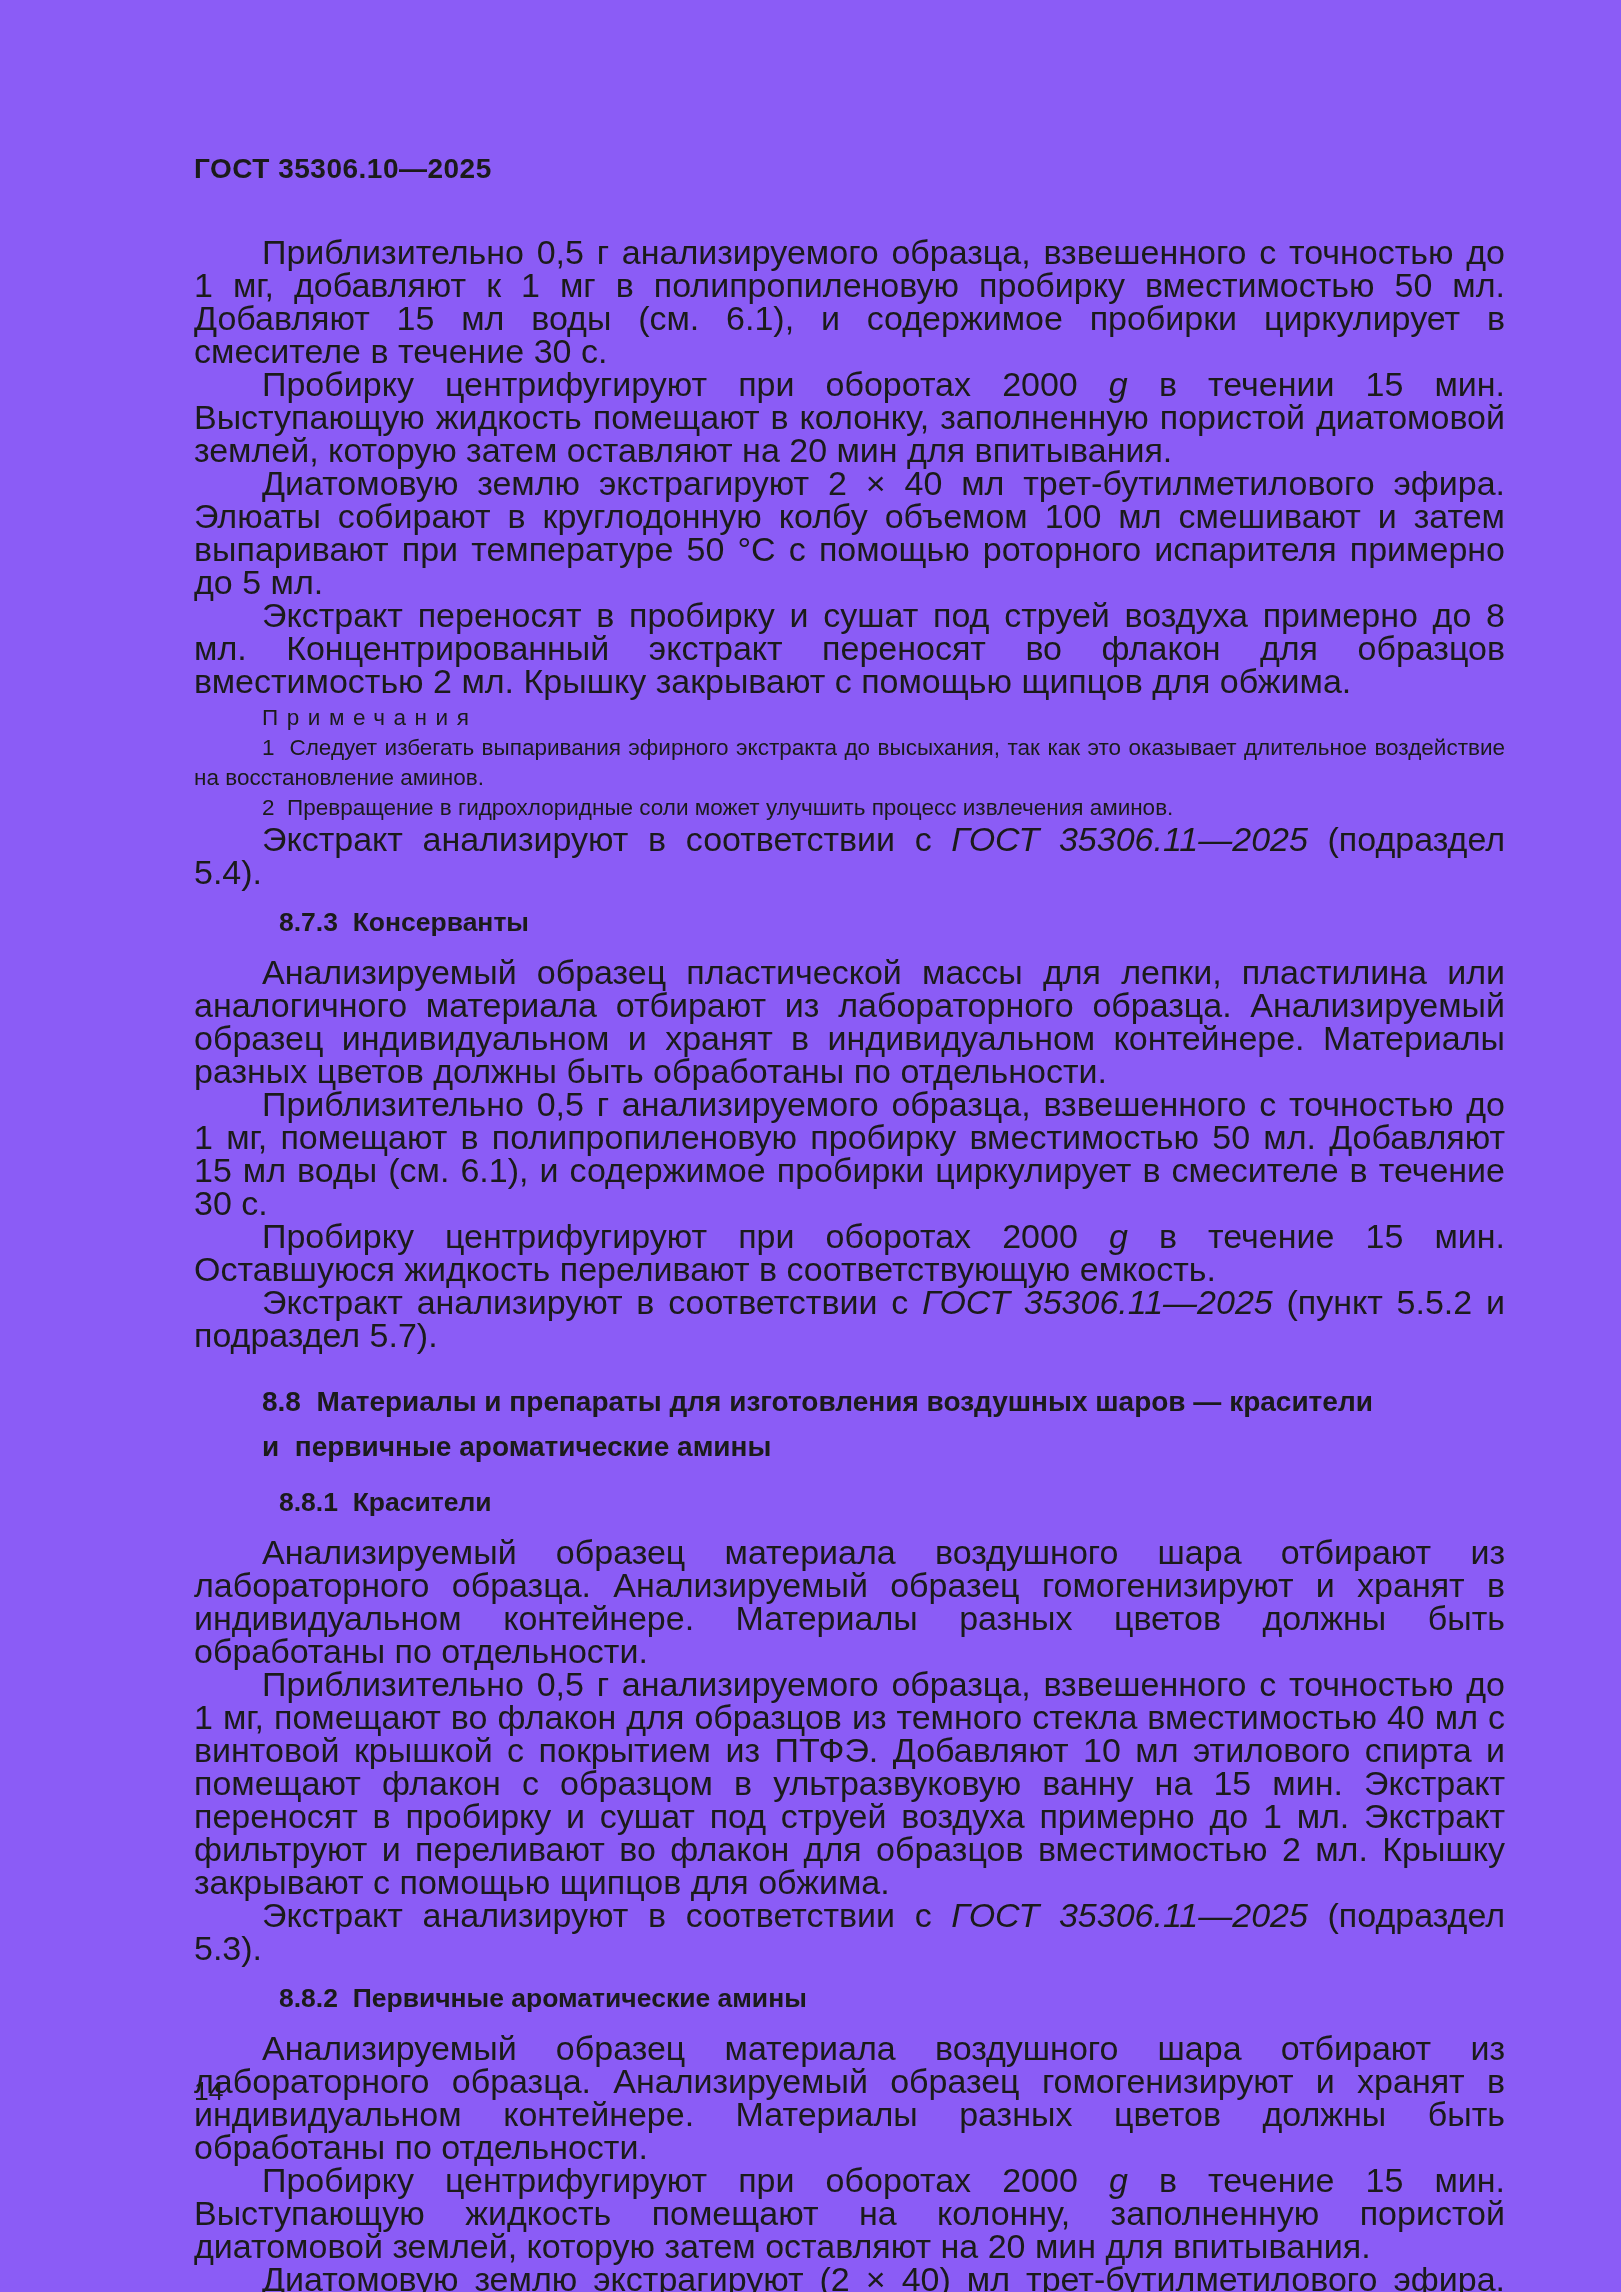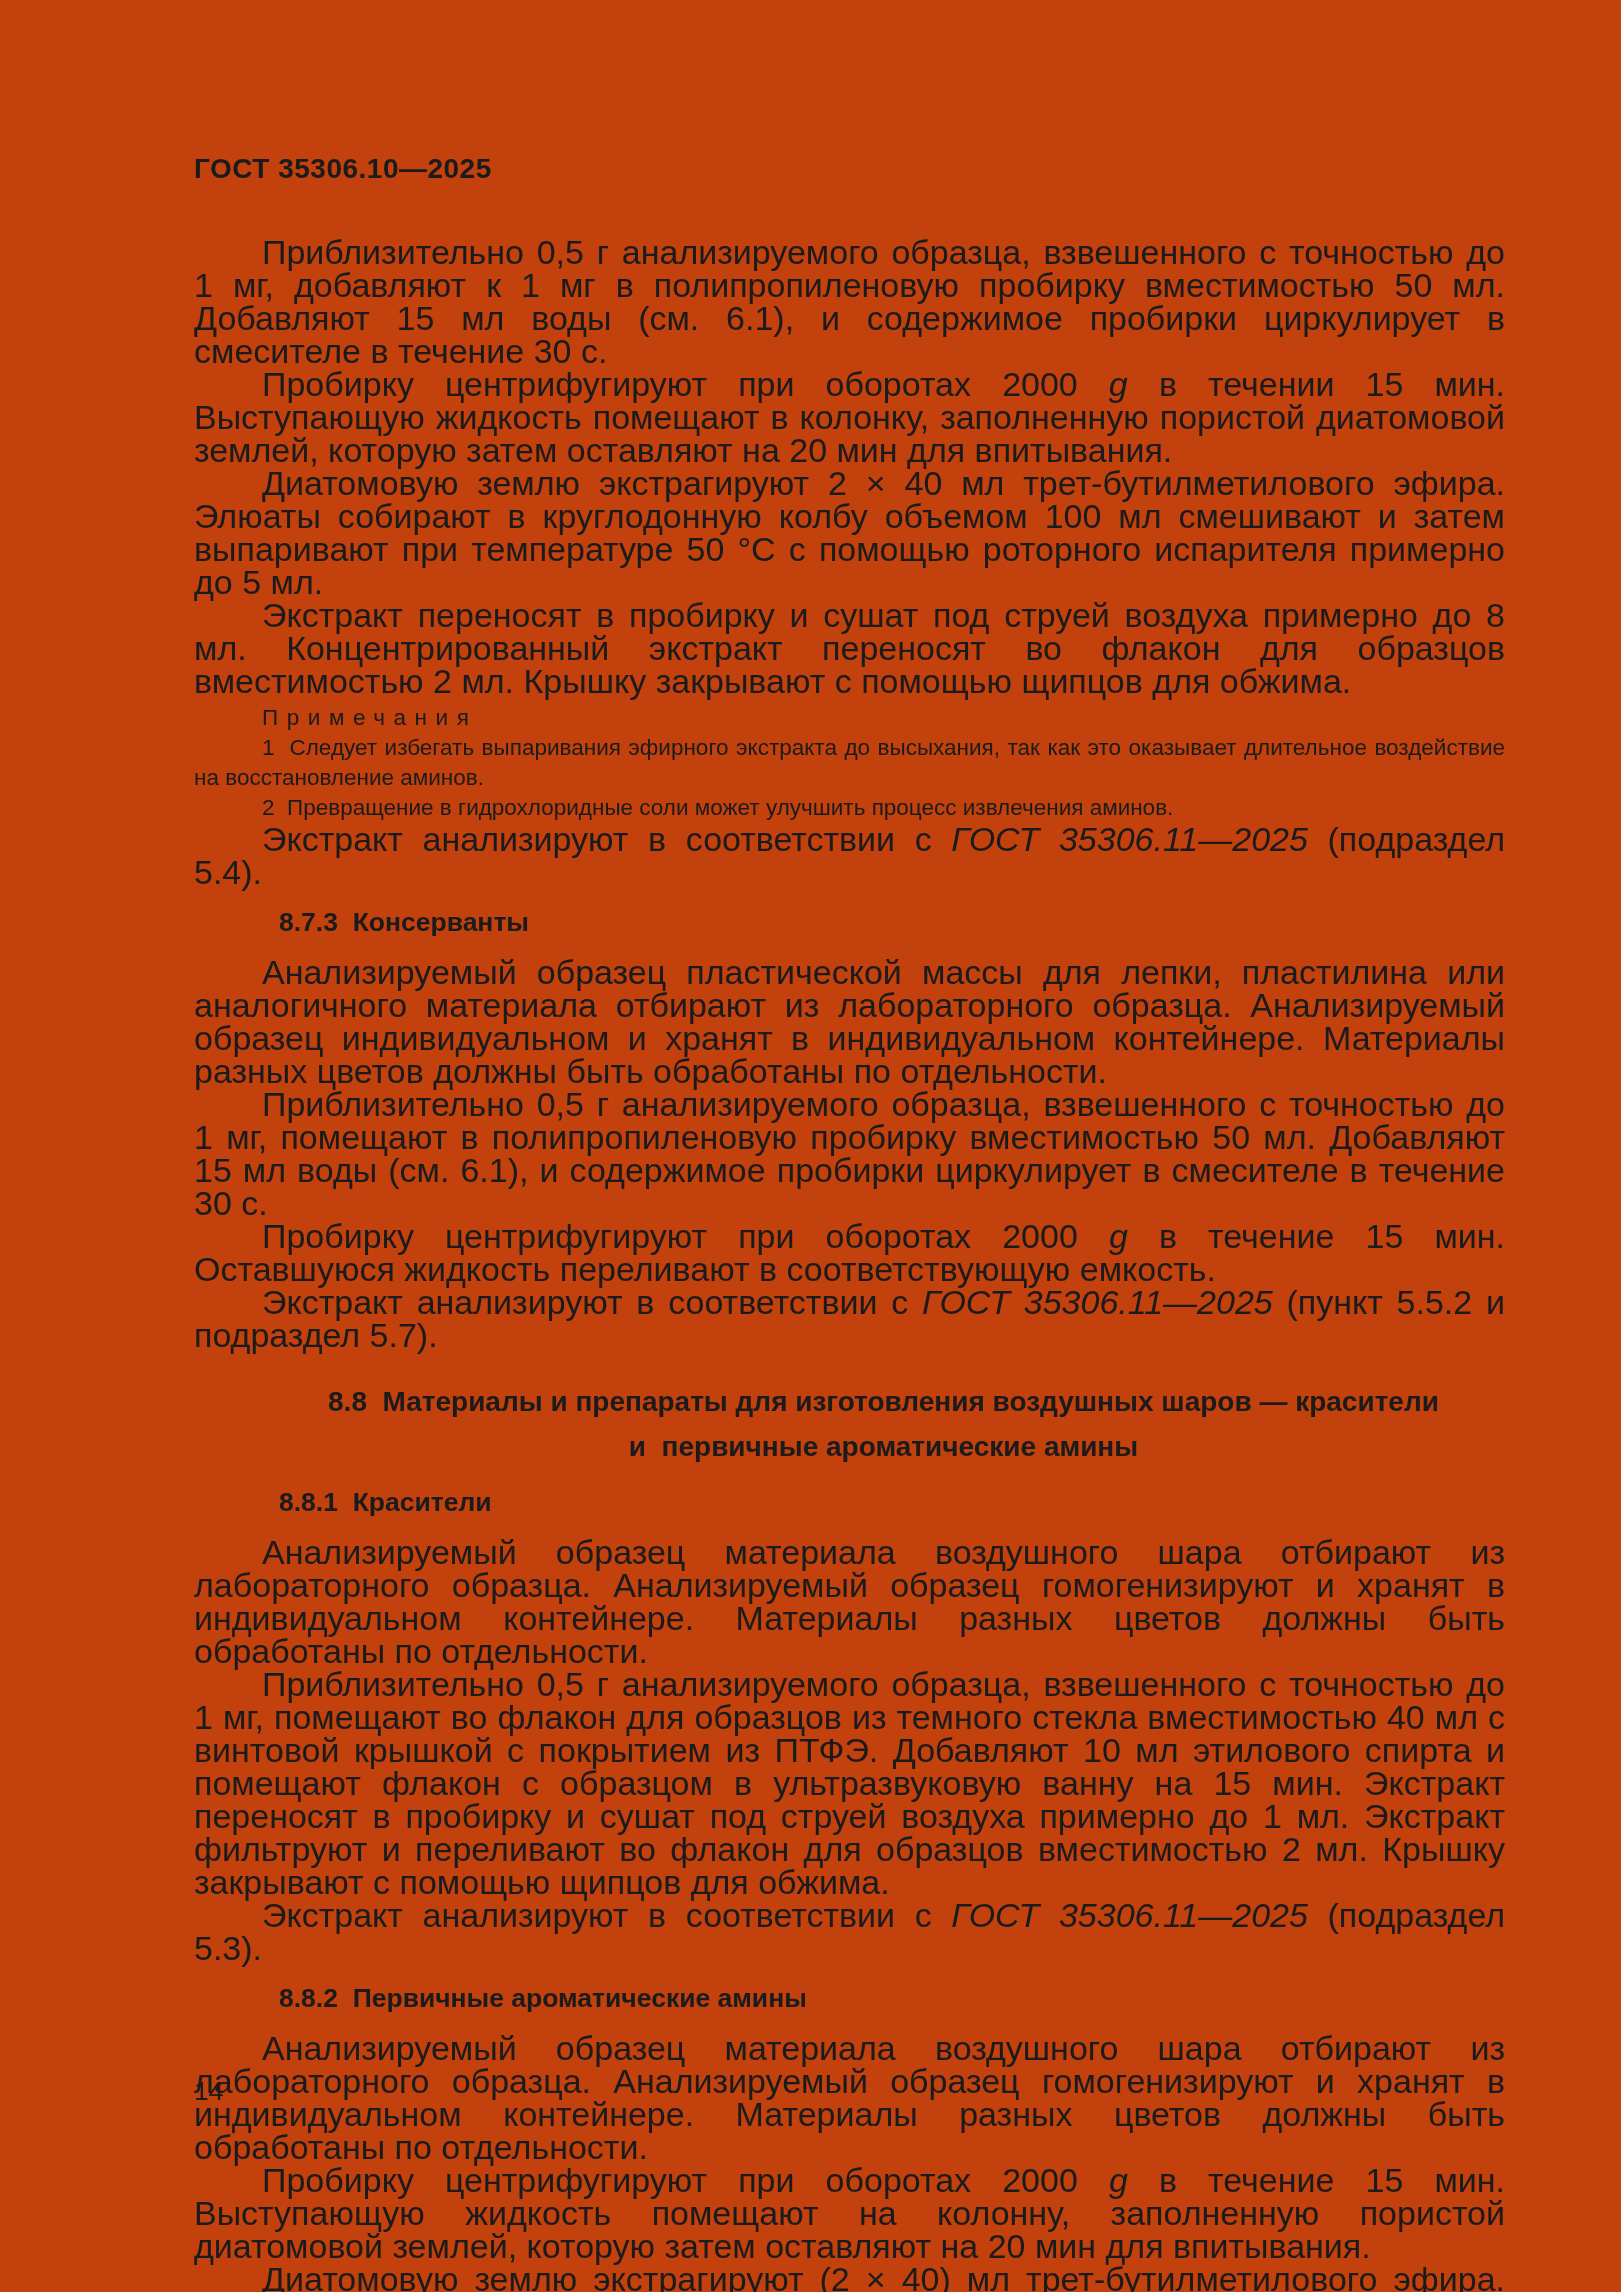--- a/index.html
+++ b/index.html
@@ -1,19 +1,19 @@
 <!DOCTYPE html>
 <html lang="ru"><head>
 <meta charset="utf-8">
 <style>
   html, body { margin:0; padding:0; background:#ffffff; }
   .page {
     position:relative;
     width:1621px; height:2293px;
-    background:#c2410c;
+    background:#8b5cf6;
     color:#1b1b1b;
     font-family:"Liberation Sans","DejaVu Sans",sans-serif;
     overflow:hidden;
   }
   .running-header {
     position:absolute; left:194px; top:153px;
     font-size:28px; font-weight:bold; letter-spacing:0.5px;
     white-space:nowrap;
   }
   .content {
@@ -25,21 +25,21 @@
     text-align:justify; text-indent:68px;
   }
   .h3 {
     margin:17px;
     font-size:26.5px; line-height:33px; font-weight:bold;
     text-indent:68px; text-align:left;
   }
   .h2 {
     margin:27.4px 0 13.7px 0; padding-left:68px;
     font-size:28px; line-height:45px; font-weight:bold;
-    text-align:center;
+    text-align:left;
   }
   .note-title {
     margin:5px 0 0 0;
     font-size:22.5px; line-height:30px;
     text-indent:68px; letter-spacing:0.38em;
   }
   p.note {
     margin:0;
     font-size:22.5px; line-height:30px;
     text-align:justify; text-indent:68px;

